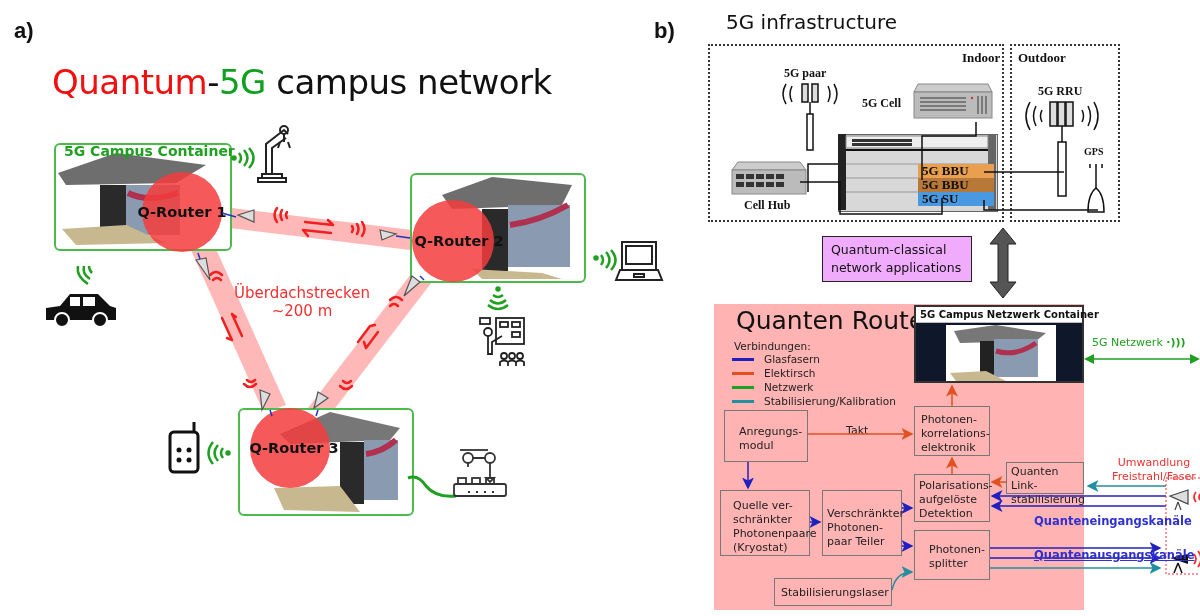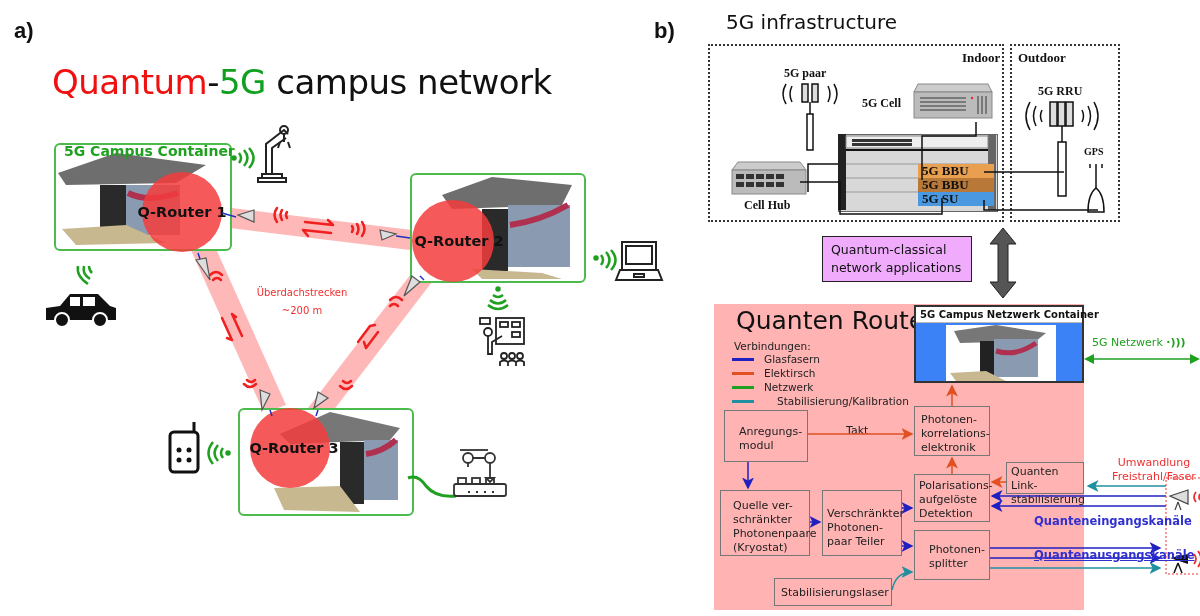--- a/index.html
+++ b/index.html
@@ -8,21 +8,21 @@
   .abs { position: absolute; }
   .panel-label { font-family: "Liberation Sans", sans-serif; font-weight: bold; font-size: 22px; color: #111; }
   .title-a { font-family: "DejaVu Sans", sans-serif; font-size: 34px; left: 52px; top: 62px; white-space: nowrap; letter-spacing: -0.5px; }
   .t-red { color: #f01010; }
   .t-green { color: #10a020; }
   .t-black { color: #111; }
   .container-box { border: 2px solid #4cbb4c; border-radius: 6px; background: #fff; overflow: hidden; }
   .cont-label { color: #20a020; font-weight: bold; font-size: 14px; white-space: nowrap; }
   .router-circle { border-radius: 50%; background: rgba(245,60,60,0.85); display: flex; align-items: center; justify-content: center; }
   .router-label { font-size: 14.5px; font-weight: bold; color: #111; white-space: nowrap; }
-  .link-text { color: #f03030; font-size: 10px; text-align: center; line-height: 18px; }
+  .link-text { color: #f03030; font-size: 15px; text-align: center; line-height: 18px; }
   .infra-title { font-size: 20px; color: #111; }
   .dotted { border: 2px dotted #333; }
   .rack-label { font-family: "Liberation Serif", serif; font-weight: bold; font-size: 13px; color: #111; }
   .pink { background: #ffb3b3; }
   .qr-title { font-size: 25px; color: #111; }
   .legend-text { font-size: 10.5px; color: #222; }
   .blk { border: 1.5px solid #777; background: #ffb3b3; font-size: 11px; color: #222; line-height: 14px; box-sizing: border-box; }
   .qc-box { border: 1.5px solid #222; background: #f0abfc; font-size: 12.5px; color: #111; line-height: 18px; padding: 4px 8px; box-sizing: border-box; }
   .blue-text { color: #3030d0; font-size: 11.5px; font-weight: bold; white-space: nowrap; }
   .red-small { color: #f03030; font-size: 11px; text-align: center; line-height: 14px; }
@@ -366,27 +366,27 @@
       <span class="legend-text">Glasfasern</span>
     </div>
   <div style="display:flex;align-items:center;height:14px;">
       <span style="display:inline-block;width:22px;height:3px;background:#e05020;margin-right:10px;"></span>
       <span class="legend-text">Elektirsch</span>
     </div>
   <div style="display:flex;align-items:center;height:14px;">
       <span style="display:inline-block;width:22px;height:3px;background:#20a020;margin-right:10px;"></span>
       <span class="legend-text">Netzwerk</span>
     </div>
-  <div style="display:flex;align-items:center;height:14px;gap:13px;">
+  <div style="display:flex;align-items:center;height:14px;">
       <span style="display:inline-block;width:22px;height:3px;background:#2090a0;margin-right:10px;"></span>
       <span class="legend-text">Stabilisierung/Kalibration</span>
     </div>
 </div>
 
-<div class="abs" style="left:914px;top:305px;width:170px;height:78px;border:2px solid #333;background:#3b82f6;box-sizing:border-box;">
+<div class="abs" style="left:914px;top:305px;width:170px;height:78px;border:2px solid #333;background:#0f172a;box-sizing:border-box;">
   <div style="font-size:10px;font-weight:bold;color:#111;padding:2px 4px;white-space:nowrap;border-bottom:1px solid #bbb;background:#fff;">5G Campus Netzwerk Container</div>
   <svg style="left:30px;top:18px;width:110px;height:56px;">
     <rect x="0" y="0" width="110" height="56" fill="#fff"></rect>
     <polygon points="8,6 50,0 100,8 90,16 14,18" fill="#777"></polygon>
     <rect x="34" y="16" width="14" height="34" fill="#222"></rect>
     <rect x="48" y="14" width="44" height="38" fill="#8a9ab0"></rect>
     <path d="M50,26 q20,6 40,-8" stroke="#b03050" stroke-width="5" fill="none"></path>
     <polygon points="4,48 40,46 60,56 10,56" fill="#c8b890"></polygon>
   </svg>
 </div>

